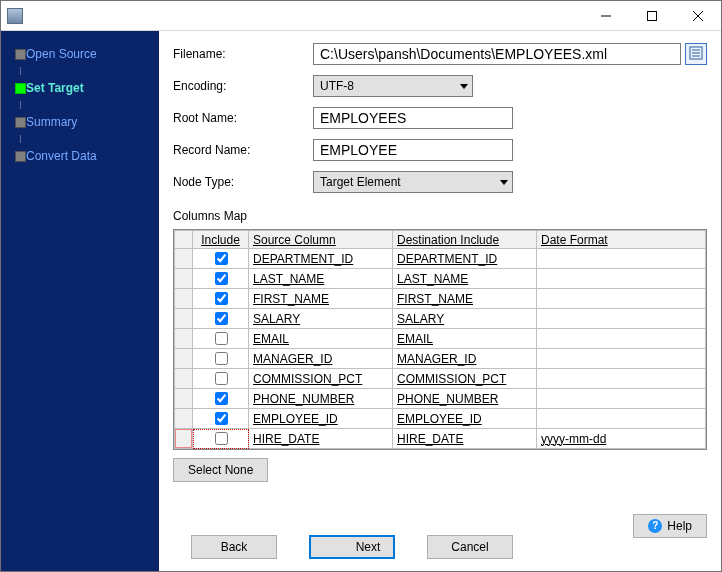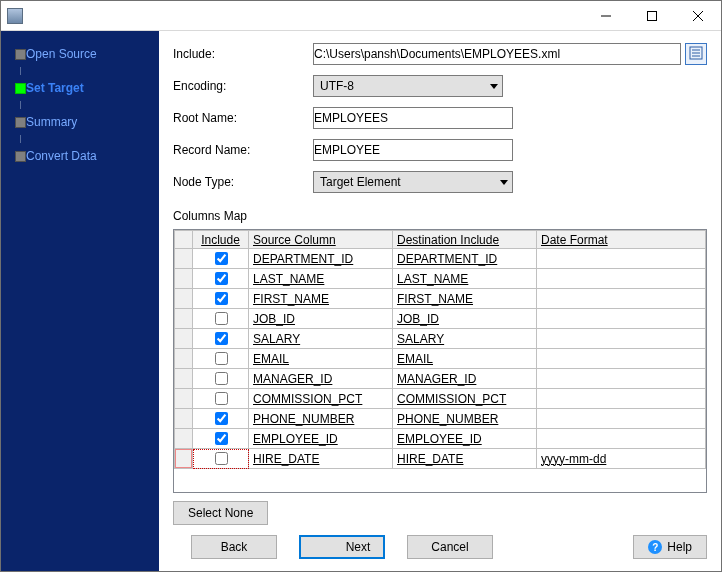--- a/index.html
+++ b/index.html
@@ -9,48 +9,48 @@
   .titlebar-left { display: flex; align-items: center; padding-left: 6px; gap: 6px; }
   .app-icon { width: 16px; height: 16px; background: linear-gradient(#b0c4de,#6d88a8); border: 1px solid #5a6d82; }
   .titlebar-btns { display: flex; }
   .tb-btn { width: 46px; height: 30px; display: flex; align-items: center; justify-content: center; }
   .tb-btn svg { width: 10px; height: 10px; }
   .body { flex: 1; display: flex; min-height: 0; }
   .sidebar { width: 158px; background: #0a246a; padding-top: 10px; }
   .step { display: flex; align-items: center; color: #77a9ff; padding: 6px 0 6px 14px; position: relative; }
   .step .box { width: 11px; height: 11px; background: #808080; border: 1px solid #505050; flex-shrink: 0; }
   .step.current .box { background: #00ff00; border-color: #00c000; }
-  .step.current { color: #3b82f6; font-weight: bold; }
+  .step.current { color: #5eead4; font-weight: bold; }
   .step-label { font-size: 12px; }
   .connector { width: 1px; height: 8px; background: #556a9a; margin-left: 19px; }
   .main { flex: 1; padding: 12px 14px 8px 14px; display: flex; flex-direction: column; min-width: 0; }
   .form-row { display: flex; align-items: center; margin-bottom: 10px; }
   .form-label { width: 140px; }
-  .text-input { height: 22px; border: 1px solid #7a7a7a; background: #fff; padding: 0 0; font-family: inherit; font-size: 12px; }
+  .text-input { height: 22px; border: 1px solid #7a7a7a; background: #fff; padding: 0 6px; font-family: inherit; font-size: 14px; }
   .combo { height: 22px; border: 1px solid #7a7a7a; background: #e1e1e1; display: flex; align-items: center; justify-content: space-between; padding: 0 4px 0 6px; }
   .combo-arrow { width: 0; height: 0; border-left: 4px solid transparent; border-right: 4px solid transparent; border-top: 5px solid #000; }
   .browse-btn { width: 22px; height: 22px; margin-left: 4px; border: 1px solid #3a76c4; background: #eaf1fb; display: flex; align-items: center; justify-content: center; }
   .browse-btn svg { width: 14px; height: 14px; }
   .section-label { margin: 6px 0 6px 0; }
   .table-wrap { border: 1px solid #828790; flex: 1; overflow: hidden; background: #fff; display: flex; flex-direction: column; }
   .grid { border-collapse: collapse; width: 100%; table-layout: fixed; text-decoration: underline; }
   .grid th, .grid td { border: 1px solid #c0c0c0; height: 18px; padding: 0 4px; text-align: left; font-weight: normal; font-size: 12px; white-space: nowrap; overflow: hidden; }
   .grid th { background: #f0f0f0; }
   .col-handle { width: 18px; background: #f0f0f0 !important; padding:0 !important;}
   .col-include { width: 56px; text-align: center !important; }
   .col-src { width: 144px; }
   .col-dst { width: 144px; }
   .col-fmt { }
   .chk { width: 13px; height: 13px; display: inline-block; }
   .active-handle { box-shadow: inset 1px 1px 0 #e88, inset -1px -1px 0 #e88; }
   .active-chk { outline: 1px dotted #cc0000; outline-offset: -1px; }
   .sel-row { margin-top: 8px; display: flex; gap: 10px; }
   .btn { height: 24px; background: #e1e1e1; border: 1px solid #adadad; padding: 0 14px; display: inline-flex; align-items: center; justify-content: center; font-family: inherit; font-size: 12px; cursor: default; }
   .bottom-bar { display: flex; justify-content: space-between; align-items: center; padding: 10px 0 4px 0; }
-  .nav-btns { display: flex; gap: 22px; margin-left: 18px; }
+  .nav-btns { display: flex; gap: 32px; margin-left: 18px; margin-top: 43px; }
   .btn.wide { width: 86px; padding: 0; }
   .btn.primary { border: 2px solid #0078d7; background: #e1e1e1; padding-left: 32px; }
   .help-btn { display: inline-flex; align-items: center; gap: 5px; }
   .help-icon { width: 14px; height: 14px; border-radius: 50%; background: #1e90ff; color: #fff; display: inline-flex; align-items: center; justify-content: center; font-size: 10px; font-weight: bold; }
 </style>
 </head>
 <body>
 
 <div class="window">
 
@@ -97,37 +97,37 @@
         <div class="connector"></div>
         <div class="step">
           <span class="box"></span>
           <span class="step-label">Convert Data</span>
         </div>
       </div>
 
     <div class="main">
 
       <div class="form-row">
-        <span class="form-label">Include:</span>
+        <span class="form-label">Filename:</span>
         <input class="text-input" style="flex: 1 1 0%;" value="C:\Users\pansh\Documents\EMPLOYEES.xml">
         <div class="browse-btn">
           <span>
             <svg viewBox="0 0 14 14">
                 <rect x="1" y="1" width="12" height="12" fill="none" stroke="#2f5fa5" stroke-width="1"></rect>
                 <line x1="3" y1="4" x2="11" y2="4" stroke="#2f5fa5"></line>
                 <line x1="3" y1="7" x2="11" y2="7" stroke="#2f5fa5"></line>
                 <line x1="3" y1="10" x2="11" y2="10" stroke="#2f5fa5"></line>
               </svg>
           </span>
         </div>
       </div>
 
       <div class="form-row">
         <span class="form-label">Encoding:</span>
-        <div class="combo" style="width:190px">
+        <div class="combo" style="width:160px">
           <span>UTF-8</span>
           <span class="combo-arrow"></span>
         </div>
       </div>
 
       <div class="form-row">
         <span class="form-label">Root Name:</span>
         <input class="text-input" style="width: 200px;" value="EMPLOYEES">
       </div>
 
@@ -174,27 +174,20 @@
               </tr>
               <tr>
                 <td class="col-handle"></td>
                 <td class="col-include"><input type="checkbox" class="chk" checked="" style=""></td>
                 <td class="col-src">FIRST_NAME</td>
                 <td class="col-dst">FIRST_NAME</td>
                 <td class="col-fmt"></td>
               </tr>
               <tr>
                 <td class="col-handle"></td>
-                <td class="col-include"><input type="checkbox" class="chk" style=""></td>
-                <td class="col-src">JOB_ID</td>
-                <td class="col-dst">JOB_ID</td>
-                <td class="col-fmt"></td>
-              </tr>
-              <tr>
-                <td class="col-handle"></td>
                 <td class="col-include"><input type="checkbox" class="chk" checked="" style=""></td>
                 <td class="col-src">SALARY</td>
                 <td class="col-dst">SALARY</td>
                 <td class="col-fmt"></td>
               </tr>
               <tr>
                 <td class="col-handle"></td>
                 <td class="col-include"><input type="checkbox" class="chk" style=""></td>
                 <td class="col-src">EMAIL</td>
                 <td class="col-dst">EMAIL</td>

